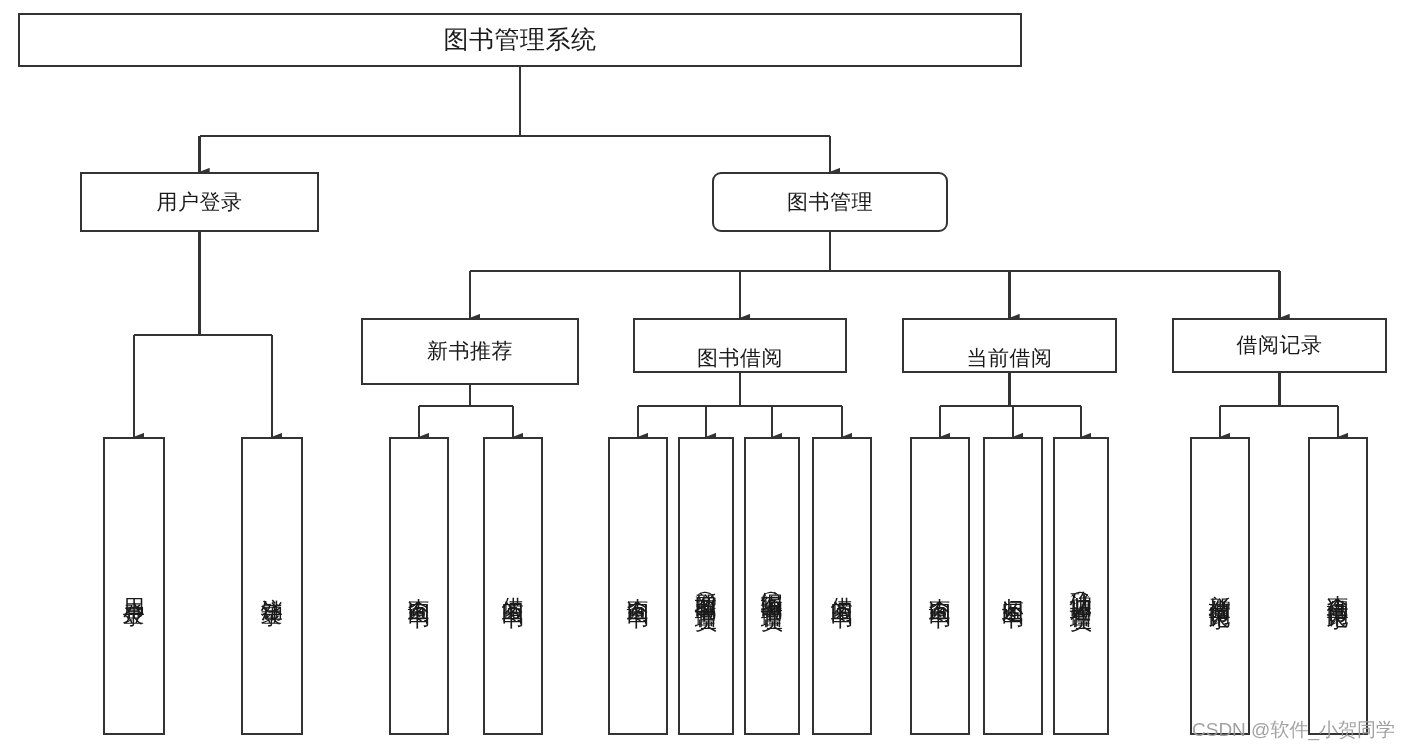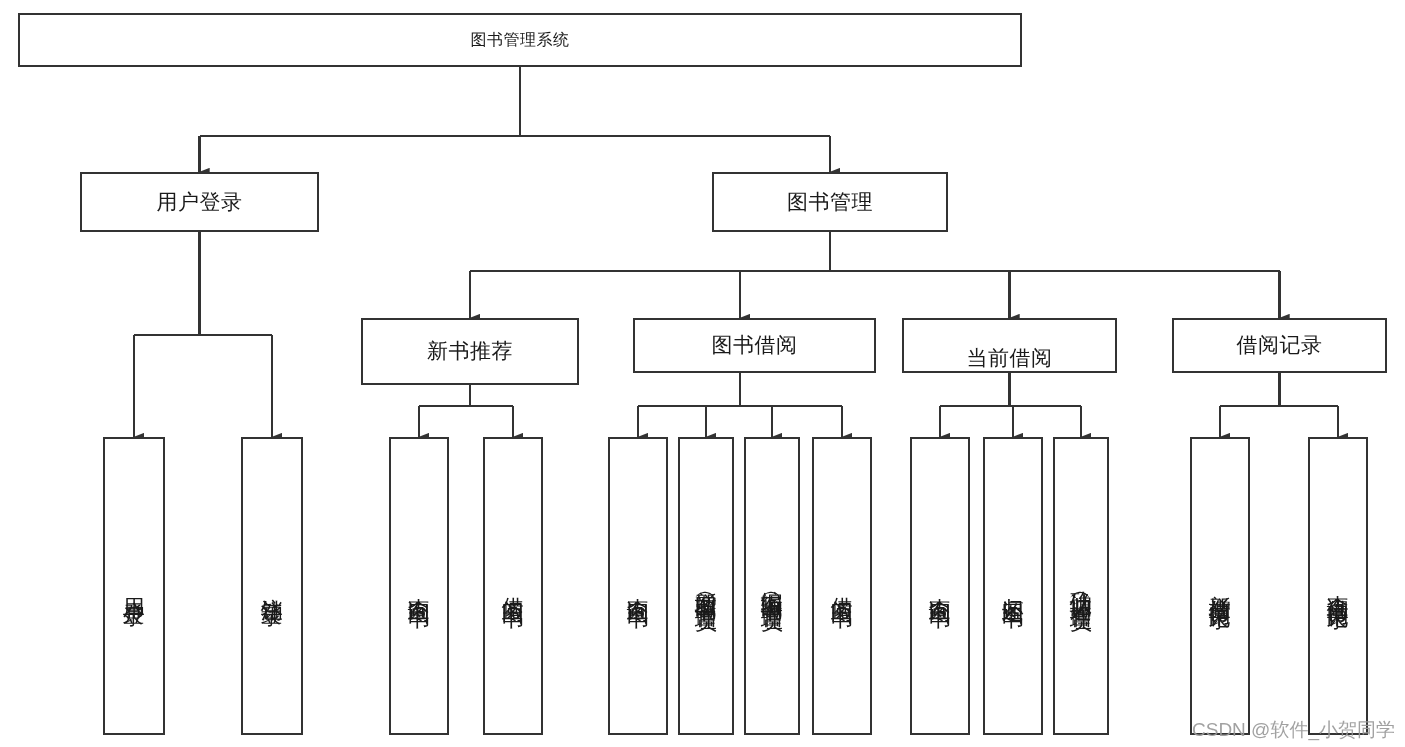--- a/index.html
+++ b/index.html
@@ -43,21 +43,21 @@
     text-align: center;
     user-select: none;
   }
   .node-box.vertical .node-label {
     writing-mode: vertical-rl;
     text-orientation: upright;
     letter-spacing: 3px;
     font-size: 22px;
   }
   .node-box.root .node-label {
-    font-size: 16px;
+    font-size: 25px;
   }
   .watermark {
     position: absolute;
     color: #9a9a9a;
     font-size: 19px;
     white-space: nowrap;
     user-select: none;
     opacity: 0.92;
   }
 </style>
@@ -108,27 +108,27 @@
       </g>
   </svg>
 
   <div id="nodes-layer">
       <div class="node-box root" style="left: 18px; top: 13px; width: 1004px; height: 54px; border-color: rgb(51, 51, 51); background: rgb(255, 255, 255);">
         <span class="node-label" style="color: rgb(26, 26, 26);">图书管理系统</span>
       </div>
       <div class="node-box" style="left: 80px; top: 172px; width: 239px; height: 60px; border-color: rgb(51, 51, 51); background: rgb(255, 255, 255);">
         <span class="node-label" style="color: rgb(26, 26, 26);">用户登录</span>
       </div>
-      <div class="node-box" style="left: 712px; top: 172px; width: 236px; height: 60px; border-color: rgb(51, 51, 51); background: rgb(255, 255, 255);">
+      <div class="node-box" style="left: 712px; top: 172px; width: 236px; height: 60px; border-color: rgb(51, 51, 51); background: rgb(255, 255, 255); border-radius: 9px;">
         <span class="node-label" style="color: rgb(26, 26, 26);">图书管理</span>
       </div>
       <div class="node-box" style="left: 361px; top: 318px; width: 218px; height: 67px; border-color: rgb(51, 51, 51); background: rgb(255, 255, 255);">
         <span class="node-label" style="color: rgb(26, 26, 26);">新书推荐</span>
       </div>
-      <div class="node-box" style="left: 633px; top: 318px; width: 243px; height: 55px; border-color: rgb(51, 51, 51); background: rgb(255, 255, 255);">
+      <div class="node-box" style="left: 633px; top: 318px; width: 214px; height: 55px; border-color: rgb(51, 51, 51); background: rgb(255, 255, 255); align-items: flex-end;">
         <span class="node-label" style="color: rgb(26, 26, 26);">图书借阅</span>
       </div>
       <div class="node-box" style="left: 902px; top: 318px; width: 215px; height: 55px; border-color: rgb(51, 51, 51); background: rgb(255, 255, 255); align-items: flex-end;">
         <span class="node-label" style="color: rgb(26, 26, 26);">当前借阅</span>
       </div>
       <div class="node-box" style="left: 1172px; top: 318px; width: 215px; height: 55px; border-color: rgb(51, 51, 51); background: rgb(255, 255, 255);">
         <span class="node-label" style="color: rgb(26, 26, 26);">借阅记录</span>
       </div>
       <div class="node-box vertical" style="left: 103px; top: 437px; width: 62px; height: 298px; border-color: rgb(51, 51, 51); background: rgb(255, 255, 255);">
         <span class="node-label" style="color: rgb(26, 26, 26);">用户登录</span>

